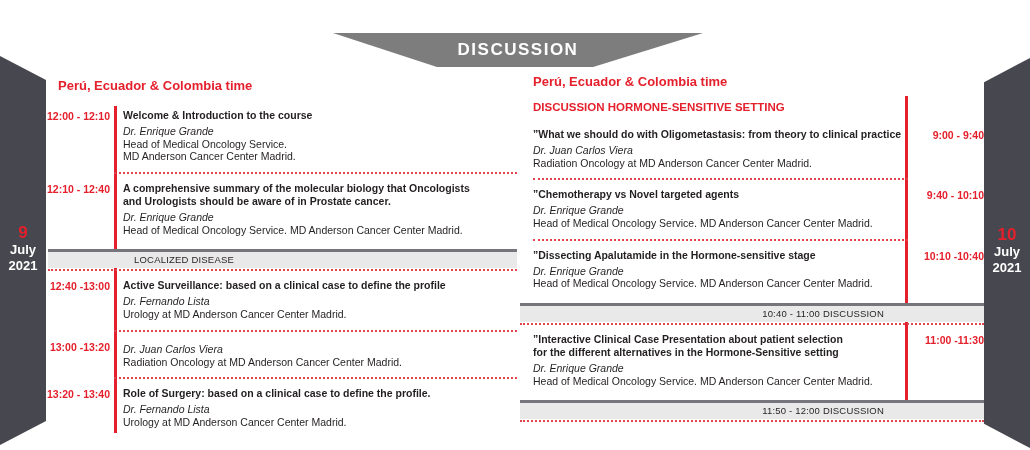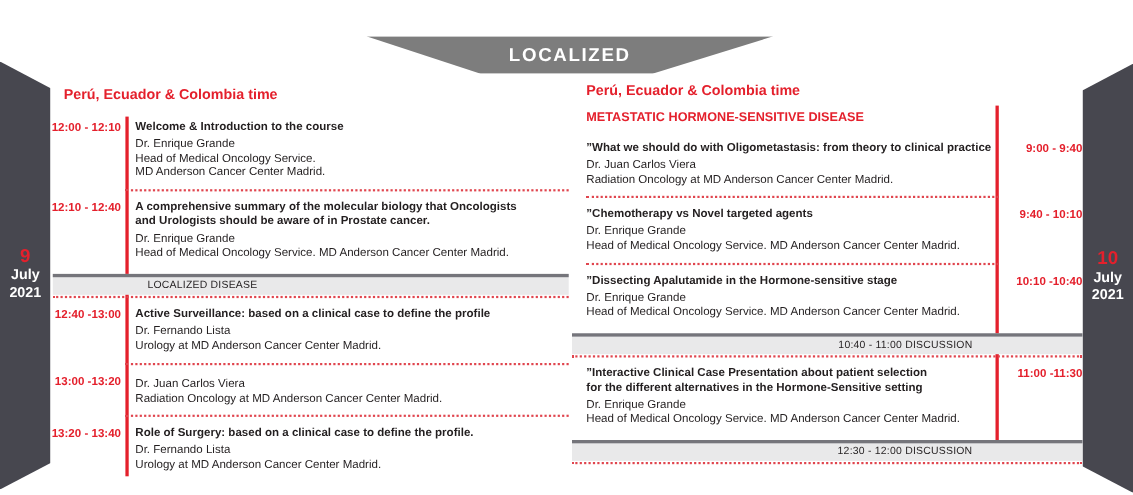--- a/index.html
+++ b/index.html
@@ -47,21 +47,21 @@
 
   
   .row{display:flex;align-items:flex-start;padding:3px 0 8px;background:transparent;}
   .time{color:var(--accent);font-weight:bold;font-size:10.5px;line-height:13px;padding-top:1px;flex:none;}
   .time-l{width:64px;text-align:right;}
   .time-r{width:70px;text-align:right;padding-left:9px;}
   .content{font-size:10.5px;color:var(--text-dark);line-height:12.8px;}
   .content-l{margin-left:13px;}
   .content-r{margin-left:13px;flex:1;}
   .s-title{font-weight:bold;}
-  .s-speaker{margin-top:3px;}
+  .s-speaker{font-style:italic;margin-top:3px;}
   .s-role{}
 
   
   .dotted{border-top:2px dotted #e0454e;height:0;margin-top:1px;margin-bottom:5px;}
   .dotted-l{margin-left:68px;}
   .dotted-bar-l{margin-left:2px;}
   .dotted-r{margin-left:13px;margin-right:76px;}
   .dotted-bar-r{margin-left:0;margin-right:0;}
 
   
@@ -69,21 +69,21 @@
     height:16px;line-height:16px;font-size:9.5px;color:var(--text-dark);letter-spacing:.2px;margin-top:5px;}
   .bar-l{margin-left:2px;text-align:left;padding-left:86px;}
   .bar-r{text-align:right;padding-right:100px;}
 </style>
 </head>
 <body>
 
 <div class="page">
 
   <div class="ribbon">
-    <span>LOCALIZED</span>
+    <span>DISCUSSION</span>
   </div>
 
   <div class="side-banner left">
     <div class="banner-text">
       <div class="banner-day">9</div>
       <div class="banner-month">July</div>
       <div class="banner-year">2021</div>
     </div>
   </div>
 
@@ -143,21 +143,21 @@
             <div class="s-title">Role of Surgery: based on a clinical case to define the profile.</div>
             <div class="s-speaker">Dr. Fernando Lista</div>
             <div class="s-role">Urology at MD Anderson Cancer Center Madrid.</div>
           </div>
         </div>
       </div>
   </div>
 
   <div class="col col-right">
     <div class="tz-header">Perú, Ecuador &amp; Colombia time</div>
-    <div class="section-header">METASTATIC HORMONE-SENSITIVE DISEASE</div>
+    <div class="section-header">DISCUSSION HORMONE-SENSITIVE SETTING</div>
     <div class="items" id="right-items">
         <div class="row">
           <div class="content content-r">
             <div class="s-title">”What we should do with Oligometastasis: from theory to clinical practice</div>
             <div class="s-speaker">Dr. Juan Carlos Viera</div>
             <div class="s-role">Radiation Oncology at MD Anderson Cancer Center Madrid.</div>
           </div>
           <div class="time time-r">9:00 - 9:40</div>
         </div>
         <div class="dotted dotted-r"></div>
@@ -181,18 +181,18 @@
         <div class="section-bar bar-r">10:40 - 11:00 DISCUSSION</div>
         <div class="dotted dotted-bar-r"></div>
         <div class="row">
           <div class="content content-r">
             <div class="s-title">”Interactive Clinical Case Presentation about patient selection<br>for the different alternatives in the Hormone-Sensitive setting</div>
             <div class="s-speaker">Dr. Enrique Grande</div>
             <div class="s-role">Head of Medical Oncology Service. MD Anderson Cancer Center Madrid.</div>
           </div>
           <div class="time time-r">11:00 -11:30</div>
         </div>
-        <div class="section-bar bar-r">12:30 - 12:00 DISCUSSION</div>
+        <div class="section-bar bar-r">11:50 - 12:00 DISCUSSION</div>
         <div class="dotted dotted-bar-r"></div>
       </div>
   </div>
 
 </div>
 
 </body></html>

